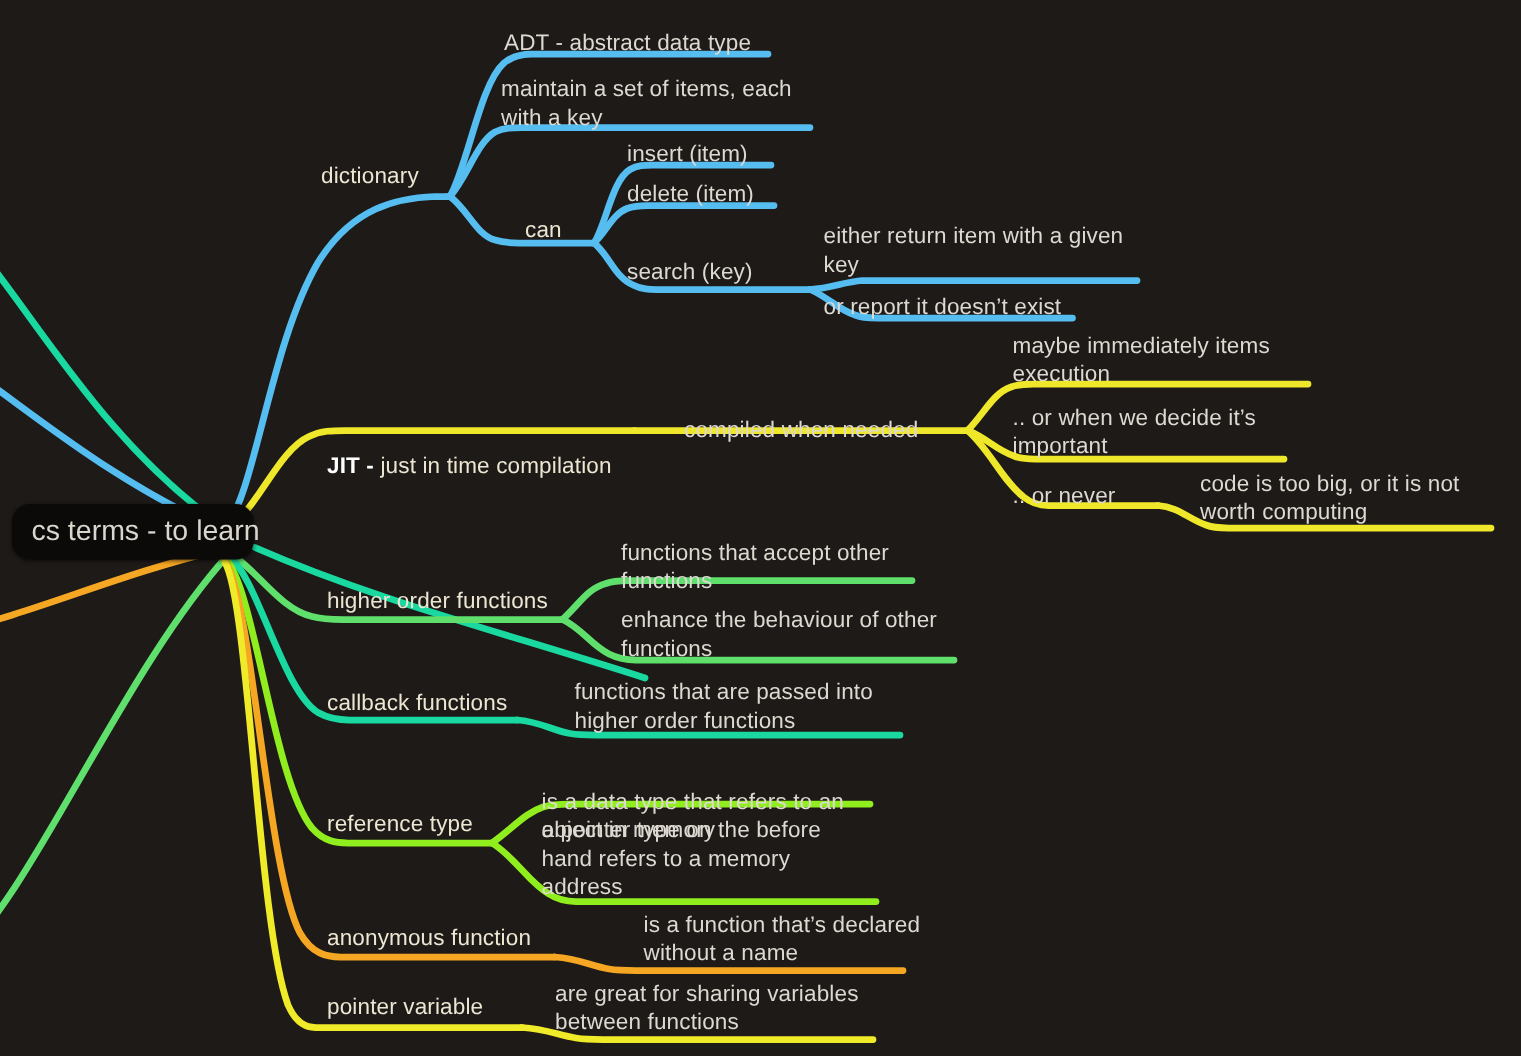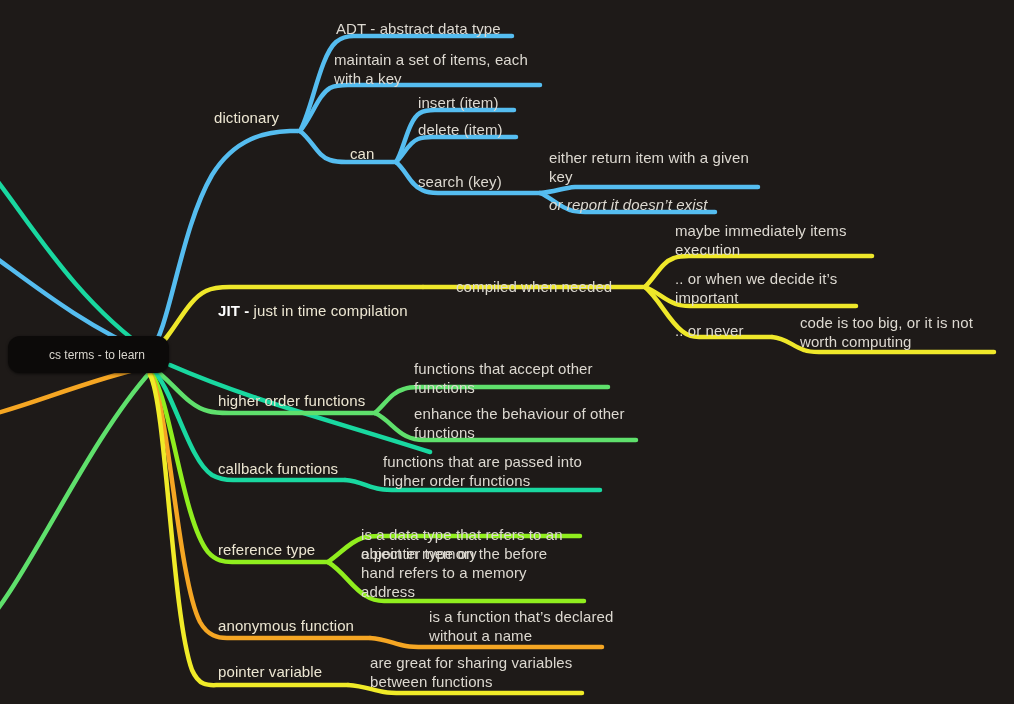--- a/index.html
+++ b/index.html
@@ -54,21 +54,21 @@
   #root-label {
     position: absolute;
     left: 0;
     top: 0;
     width: 178px;
     height: 37px;
     display: flex;
     align-items: center;
     justify-content: center;
     color: #d9d6ce;
-    font-size: 12px;
+    font-size: 19px;
     white-space: pre;
   }
 </style>
 </head>
 <body>
 
 <div id="canvas">
 
   <svg id="edges" viewBox="0 0 1014 704" xmlns="http://www.w3.org/2000/svg">
 
@@ -159,21 +159,21 @@
   <div class="lbl branch" style="left:350px; top:144px;">can</div>
 
   <div class="lbl leaf" style="left:418px; top:93px;">insert (item)</div>
 
   <div class="lbl leaf" style="left:418px; top:120px;">delete (item)</div>
 
   <div class="lbl leaf" style="left:418px; top:172px;">search (key)</div>
 
   <div class="lbl leaf" style="left:549px; top:148px;"><span>either return item with a given</span><br><span>key</span></div>
 
-  <div class="lbl leaf" style="left:549px; top:195px;font-style:italic;">or report it doesn’t exist</div>
+  <div class="lbl leaf" style="left:549px; top:195px;">or report it doesn’t exist</div>
 
   <div class="lbl branch" style="left:218px; top:277px;margin-top:24px;"><b>JIT -</b><span> just in time compilation</span></div>
 
   <div class="lbl leaf" style="left:456px; top:277px;">compiled when needed</div>
 
   <div class="lbl leaf" style="left:675px; top:221px;"><span>maybe immediately items</span><br><span>execution</span></div>
 
   <div class="lbl leaf" style="left:675px; top:269px;"><span>.. or when we decide it’s</span><br><span>important</span></div>
 
   <div class="lbl leaf" style="left:675px; top:321px;">.. or never</div>

